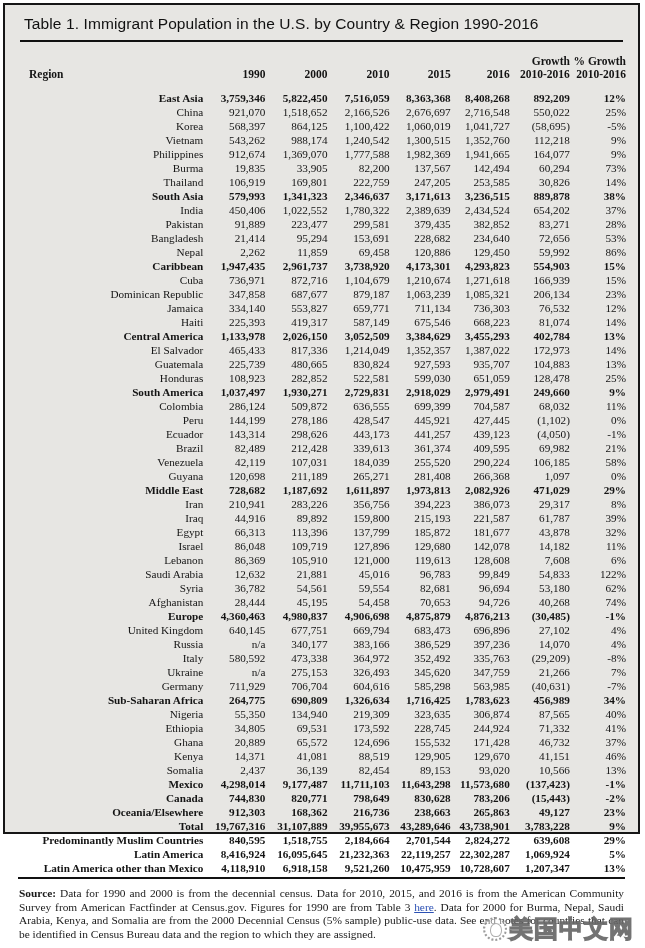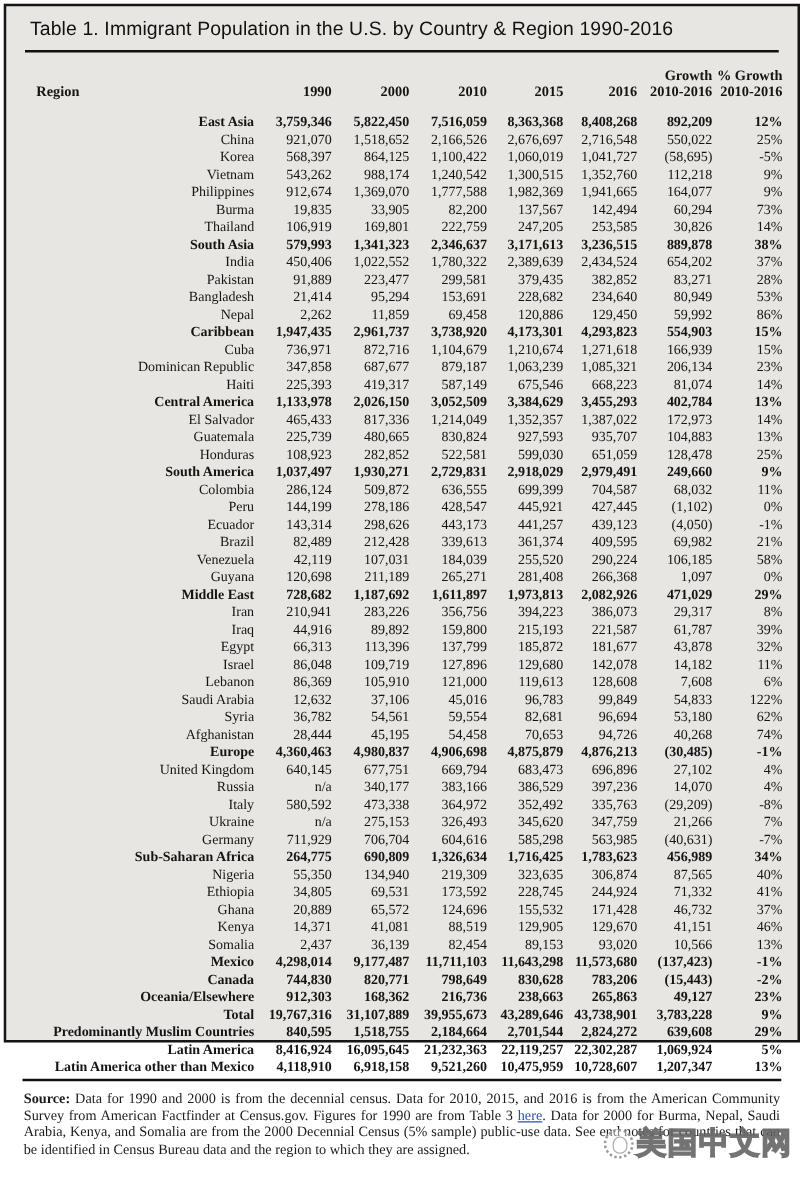--- a/index.html
+++ b/index.html
@@ -214,21 +214,21 @@
           <td class="num">83,271</td>
           <td class="num">28%</td>
         </tr>
         <tr class="country">
           <td class="label country">Bangladesh</td>
           <td class="num">21,414</td>
           <td class="num">95,294</td>
           <td class="num">153,691</td>
           <td class="num">228,682</td>
           <td class="num">234,640</td>
-          <td class="num">80,949</td>
+          <td class="num">72,656</td>
           <td class="num">53%</td>
         </tr>
         <tr class="country">
           <td class="label country">Nepal</td>
           <td class="num">2,262</td>
           <td class="num">11,859</td>
           <td class="num">69,458</td>
           <td class="num">120,886</td>
           <td class="num">129,450</td>
           <td class="num">59,992</td>
@@ -258,20 +258,30 @@
           <td class="label country">Dominican Republic</td>
           <td class="num">347,858</td>
           <td class="num">687,677</td>
           <td class="num">879,187</td>
           <td class="num">1,063,239</td>
           <td class="num">1,085,321</td>
           <td class="num">206,134</td>
           <td class="num">23%</td>
         </tr>
         <tr class="country">
+          <td class="label country">Jamaica</td>
+          <td class="num">334,140</td>
+          <td class="num">553,827</td>
+          <td class="num">659,771</td>
+          <td class="num">711,134</td>
+          <td class="num">736,303</td>
+          <td class="num">76,532</td>
+          <td class="num">12%</td>
+        </tr>
+        <tr class="country">
           <td class="label country">Haiti</td>
           <td class="num">225,393</td>
           <td class="num">419,317</td>
           <td class="num">587,149</td>
           <td class="num">675,546</td>
           <td class="num">668,223</td>
           <td class="num">81,074</td>
           <td class="num">14%</td>
         </tr>
         <tr class="region">
@@ -440,21 +450,21 @@
           <td class="num">105,910</td>
           <td class="num">121,000</td>
           <td class="num">119,613</td>
           <td class="num">128,608</td>
           <td class="num">7,608</td>
           <td class="num">6%</td>
         </tr>
         <tr class="country">
           <td class="label country">Saudi Arabia</td>
           <td class="num">12,632</td>
-          <td class="num">37,106</td>
+          <td class="num">21,881</td>
           <td class="num">45,016</td>
           <td class="num">96,783</td>
           <td class="num">99,849</td>
           <td class="num">54,833</td>
           <td class="num">122%</td>
         </tr>
         <tr class="country">
           <td class="label country">Syria</td>
           <td class="num">36,782</td>
           <td class="num">54,561</td>

